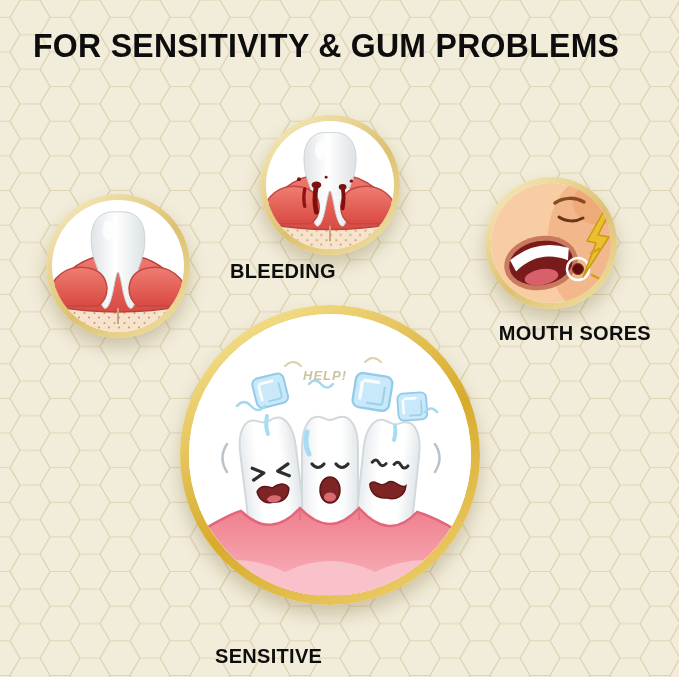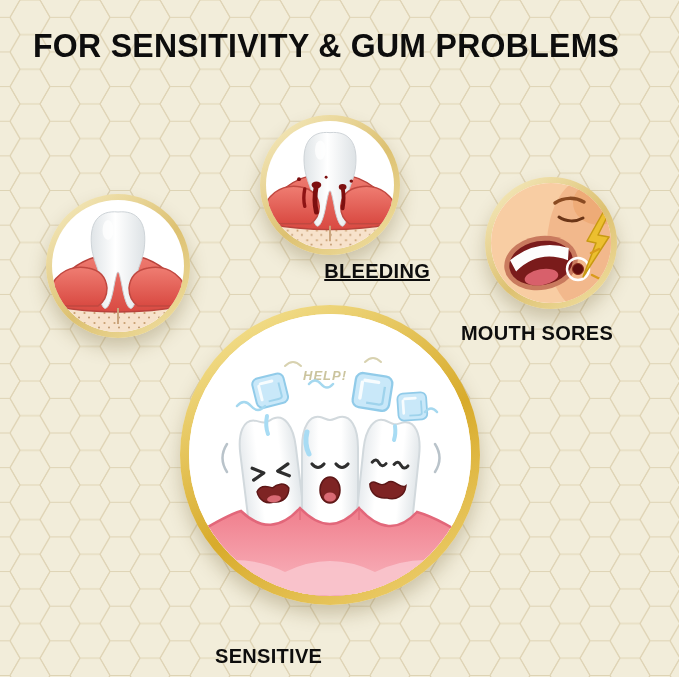--- a/index.html
+++ b/index.html
@@ -34,22 +34,22 @@
   .c1{left:46px;top:194px;width:144px;height:144px;}
   .c2{left:260px;top:115px;width:140px;height:140px;}
   .c3{left:485px;top:177px;width:132px;height:132px;}
   .c4{left:180px;top:305px;width:300px;height:300px;padding:9px;
       background:linear-gradient(150deg,#f8e9a0,#d8ab2b 55%,#f0d478);}
   .label{
     position:absolute;font-weight:bold;color:#0d0d0d;
     font-size:20px;letter-spacing:.3px;line-height:26px;
   }
   .label-redness{left:62px;top:342px;text-align:left;}
-  .label-bleeding{left:230px;top:258px;width:200px;text-align:right;text-decoration:underline;}
-  .label-mouth{left:442px;top:320px;width:190px;text-align:center;}
+  .label-bleeding{left:230px;top:258px;width:200px;text-align:left;}
+  .label-mouth{left:461px;top:320px;width:190px;text-align:right;}
   .label-sensitive{left:215px;top:630px;width:230px;text-align:left;margin-top:13px;}
 </style>
 </head>
 <body>
 
 <div class="page">
   <div class="canvas">
 
     <svg class="honeycomb" width="679" height="679" aria-hidden="true">
       <defs>

